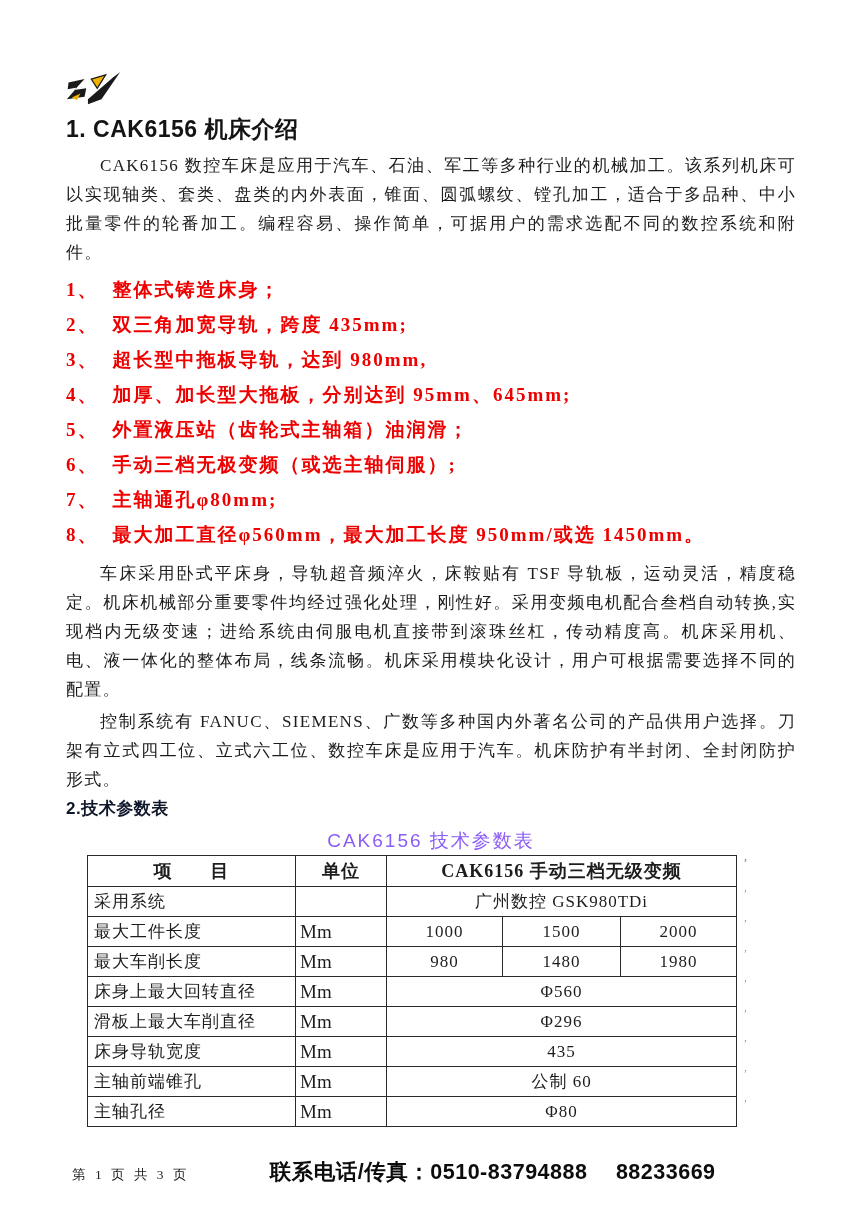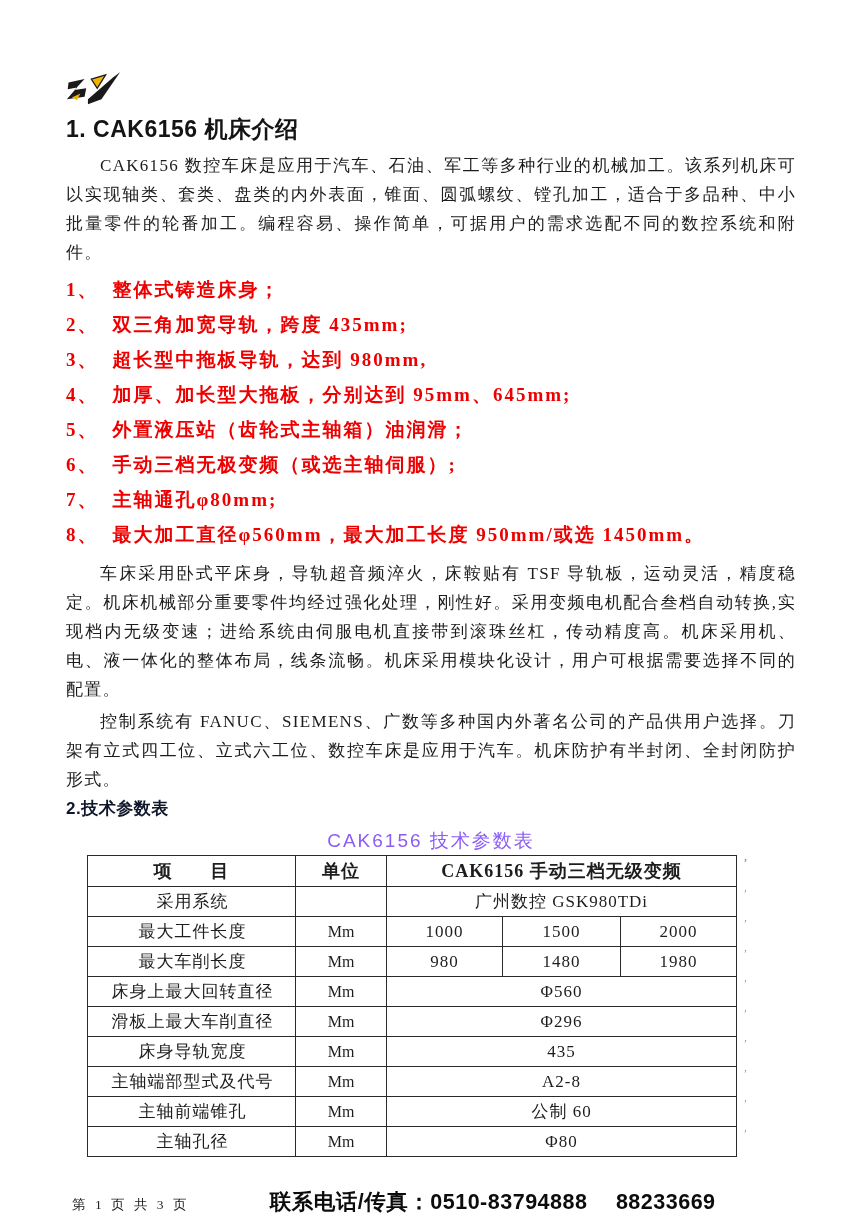--- a/index.html
+++ b/index.html
@@ -45,22 +45,22 @@
   table.spec { border-collapse:collapse; margin:3px 0 0 21px; table-layout:fixed;
     width:649px; }
   table.spec col.c-item { width:208px; }
   table.spec col.c-unit { width:91px; }
   table.spec col.c-v1 { width:116px; }
   table.spec col.c-v2 { width:118px; }
   table.spec col.c-v3 { width:116px; }
   table.spec th, table.spec td { border:1.5px solid #2a2a2a; position:relative;
     font-size:17px; color:#1d1d1d; height:30px; padding:0 4px; }
   table.spec th { font-weight:bold; font-size:18px; text-align:center; height:31px; letter-spacing:1px; }
-  table.spec td.item { text-align:center; padding-left:6px; letter-spacing:1px; }
-  table.spec td.unit { text-align:center; font-size:16px; }
+  table.spec td.item { text-align:left; padding-left:6px; letter-spacing:1px; }
+  table.spec td.unit { font-size:19px; }
   table.spec td.val { text-align:center; letter-spacing:1px; }
   table.spec tr > *:last-child::after { content:"\02BC"; position:absolute; right:-11px; top:1px;
     font-size:10px; color:#8a8a8a; letter-spacing:0; }
 
   
   .footer { display:flex; align-items:baseline; margin-top:30px; }
   .page-info { font-size:13.5px; letter-spacing:3px; color:#222; margin-left:6px; white-space:nowrap; }
   .contact { flex:1 1 auto; text-align:center;
     font-family:"Liberation Sans","DejaVu Sans",sans-serif; font-weight:bold;
     font-size:21.5px; color:#0c0c0c; letter-spacing:0.5px; }
@@ -171,25 +171,20 @@
           <td class="item">滑板上最大车削直径</td>
           <td class="unit">Mm</td>
           <td class="val" colspan="3">Φ296</td>
         </tr>
         <tr>
           <td class="item">床身导轨宽度</td>
           <td class="unit">Mm</td>
           <td class="val" colspan="3">435</td>
         </tr>
         <tr>
-          <td class="item">主轴端部型式及代号</td>
-          <td class="unit">Mm</td>
-          <td class="val" colspan="3">A2-8</td>
-        </tr>
-        <tr>
           <td class="item">主轴前端锥孔</td>
           <td class="unit">Mm</td>
           <td class="val" colspan="3">公制 60</td>
         </tr>
         <tr>
           <td class="item">主轴孔径</td>
           <td class="unit">Mm</td>
           <td class="val" colspan="3">Φ80</td>
         </tr>
       </tbody>

